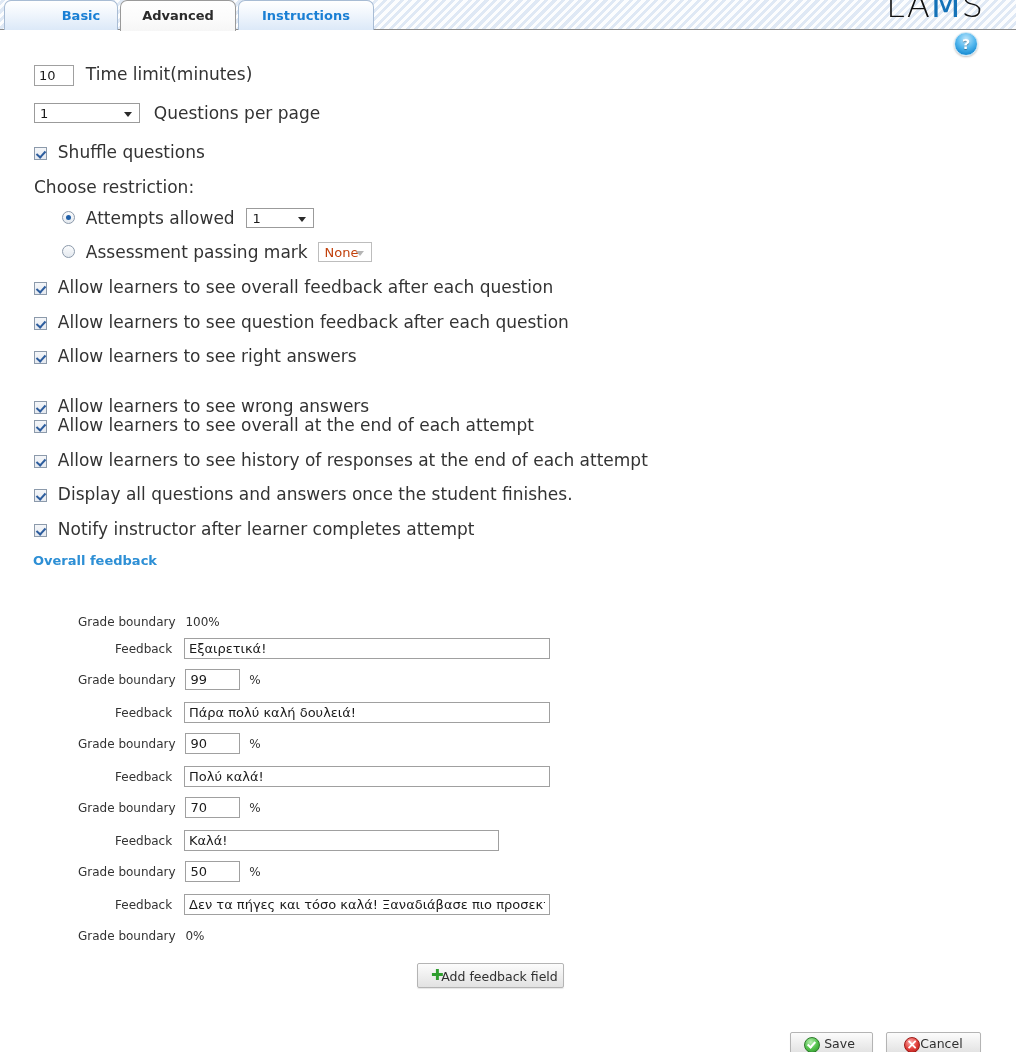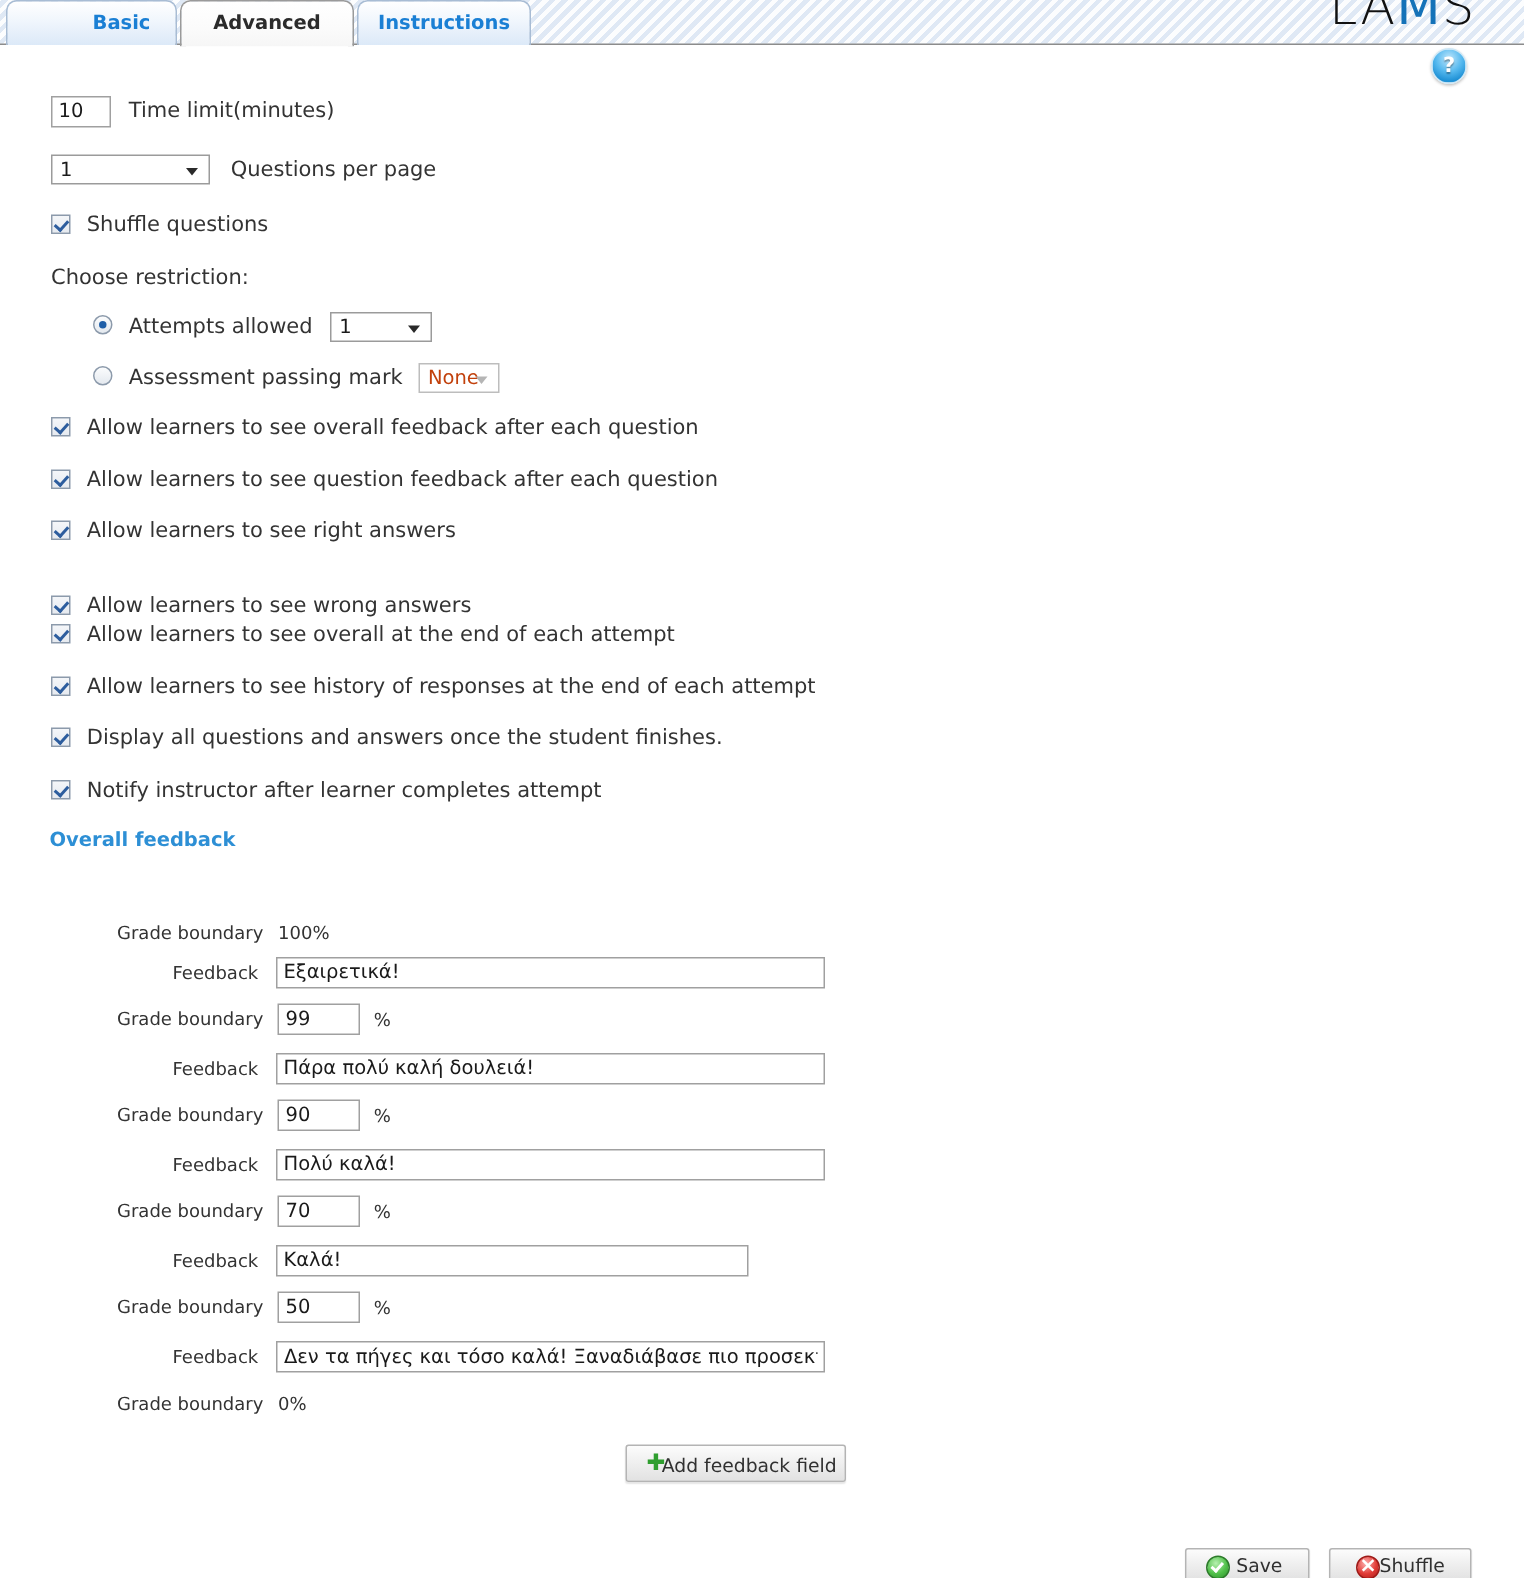--- a/index.html
+++ b/index.html
@@ -50,21 +50,21 @@
     background: linear-gradient(to bottom, #ffffff 0%, #f2f7fd 40%, #dce9f8 100%);
     color: #1a7fd4;
   }
   .tab.basic   { left: 4px;   width: 114px; padding-left: 40px; }
   .tab.adv     { left: 120px; width: 116px;
                  background: linear-gradient(to bottom, #ffffff 0%, #fbfbfb 60%, #f6f6f6 100%);
                  color: #2b2b2b;
                  border-color: #9a9a9a;
                  z-index: 5;
                  height: 31px; }
-  .tab.instr   { left: 238px; width: 116px; }
+  .tab.instr   { left: 238px; width: 136px; }
 
   .logo {
     position: absolute;
     right: 32px;
     top: -12px;
     font-family: "DejaVu Sans", "Liberation Sans", sans-serif;
     font-size: 34px;
     font-weight: 300;
     letter-spacing: 1px;
     color: #111111;
@@ -180,21 +180,21 @@
   }
   .rad.on::after {
     content: "";
     position: absolute;
     left: 3px; top: 3px;
     width: 5px; height: 5px;
     border-radius: 50%;
     background: #1f5fa8;
   }
 
-  .lbl { font-size: 14px; color: #333333; }
+  .lbl { font-size: 17px; color: #333333; }
   .lbl-sm { font-size: 12px; color: #333333; }
 
   .section-title {
     font-size: 13px;
     font-weight: bold;
     color: #2d8fd5;
   }
 
   
   .btn {
@@ -404,16 +404,16 @@
     <span class="plus-icon">✚</span>
     <span>Add feedback field</span>
   </div>
 
   <div class="btn" style="left:790px; top:1002px; width:83px; height:22px; line-height:22px; position:absolute; padding-left:16px;">
     <span class="circle-icon ok" style="left:13px;"></span>
     <span>Save</span>
   </div>
   <div class="btn" style="left:886px; top:1002px; width:95px; height:22px; line-height:22px; position:absolute; padding-left:16px;">
     <span class="circle-icon no" style="left:17px;"></span>
-    <span>Shuffle</span>
+    <span>Cancel</span>
   </div>
 
 </div>
 
 </body></html>

